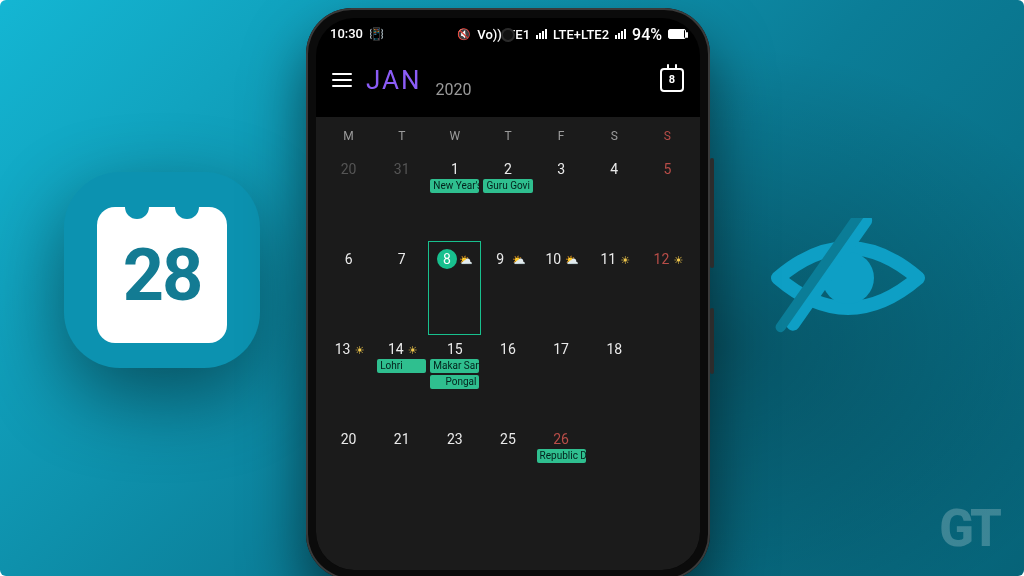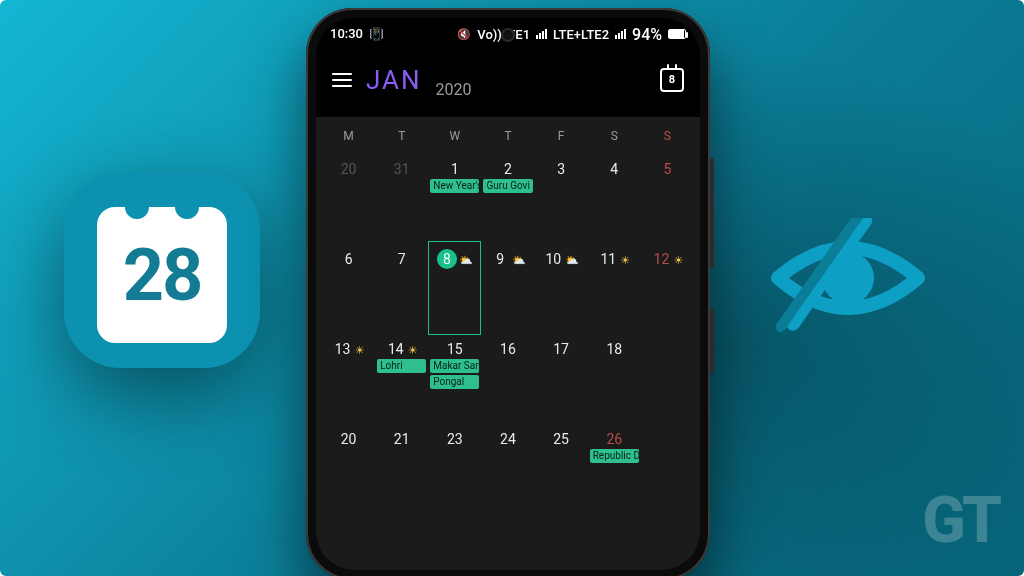--- a/index.html
+++ b/index.html
@@ -39,21 +39,21 @@
   .appicon-page::before { left: 28px; }
   .appicon-page::after  { right: 28px; }
   .appicon-num { font-size: 72px; font-weight: 700; color: #137b93; letter-spacing: -2px; }
 
   
   .eyeicon { position: absolute; right: 96px; top: 218px; width: 160px; height: 120px; color: #0e9fc5; }
 
   
   .gt {
     position: absolute; right: 26px; bottom: 18px;
-    font-size: 64px; font-weight: 800; letter-spacing: -4px;
+    font-size: 51px; font-weight: 800; letter-spacing: -4px;
     color: rgba(255,255,255,.22); font-family: "Segoe UI", Roboto, sans-serif;
     user-select: none;
   }
 
   
   .phone {
     position: absolute; left: 306px; top: 8px;
     width: 404px; height: 572px;
     background: #0b0b0b;
     border-radius: 46px;
@@ -130,21 +130,21 @@
   .cell .sun-icon { color:#f2c94c; }
 
   .selbox {
     position:absolute; inset:-2px 0 -2px 0; border:1px solid #18c08e; pointer-events:none;
   }
 
   .ev { position:absolute; left:2px; right:2px; background:#2fbf8f; color:#03211b;
         font-size:10px; line-height:14px; height:14px; overflow:hidden; white-space:nowrap;
         padding:0 3px; border-radius:2px; text-align:left; }
   .ev.row1 { top:26px; }
-  .ev.row2 { top:42px; }
+  .ev.row2 { top:42px;text-align:right; }
 
   
   [data-interactable="true"] { cursor:pointer; }
 </style>
 </head>
 <body>
 
 <div class="stage" data-interactable="false">
 
   <div class="appicon" data-interactable="false">
@@ -267,21 +267,20 @@
           </div>
           <div class="cell" data-interactable="true"><span class="num" data-interactable="false">16</span></div>
           <div class="cell" data-interactable="true"><span class="num" data-interactable="false">17</span></div>
           <div class="cell" data-interactable="true"><span class="num" data-interactable="false">18</span></div>
         </div>
 
         <div class="week" data-interactable="false">
           <div class="cell" data-interactable="true"><span class="num" data-interactable="false">20</span></div>
           <div class="cell" data-interactable="true"><span class="num" data-interactable="false">21</span></div>
           <div class="cell" data-interactable="true"><span class="num" data-interactable="false">23</span></div>
-          <div class="cell" data-interactable="true"><span class="num" data-interactable="false">24</span></div>
           <div class="cell" data-interactable="true"><span class="num" data-interactable="false">25</span></div>
           <div class="cell sun" data-interactable="true">
             <span class="num" data-interactable="false">26</span>
             <div class="ev row1" data-interactable="true">Republic D</div>
           </div>
         </div>
 
       </div>
     </div>
   </div>

